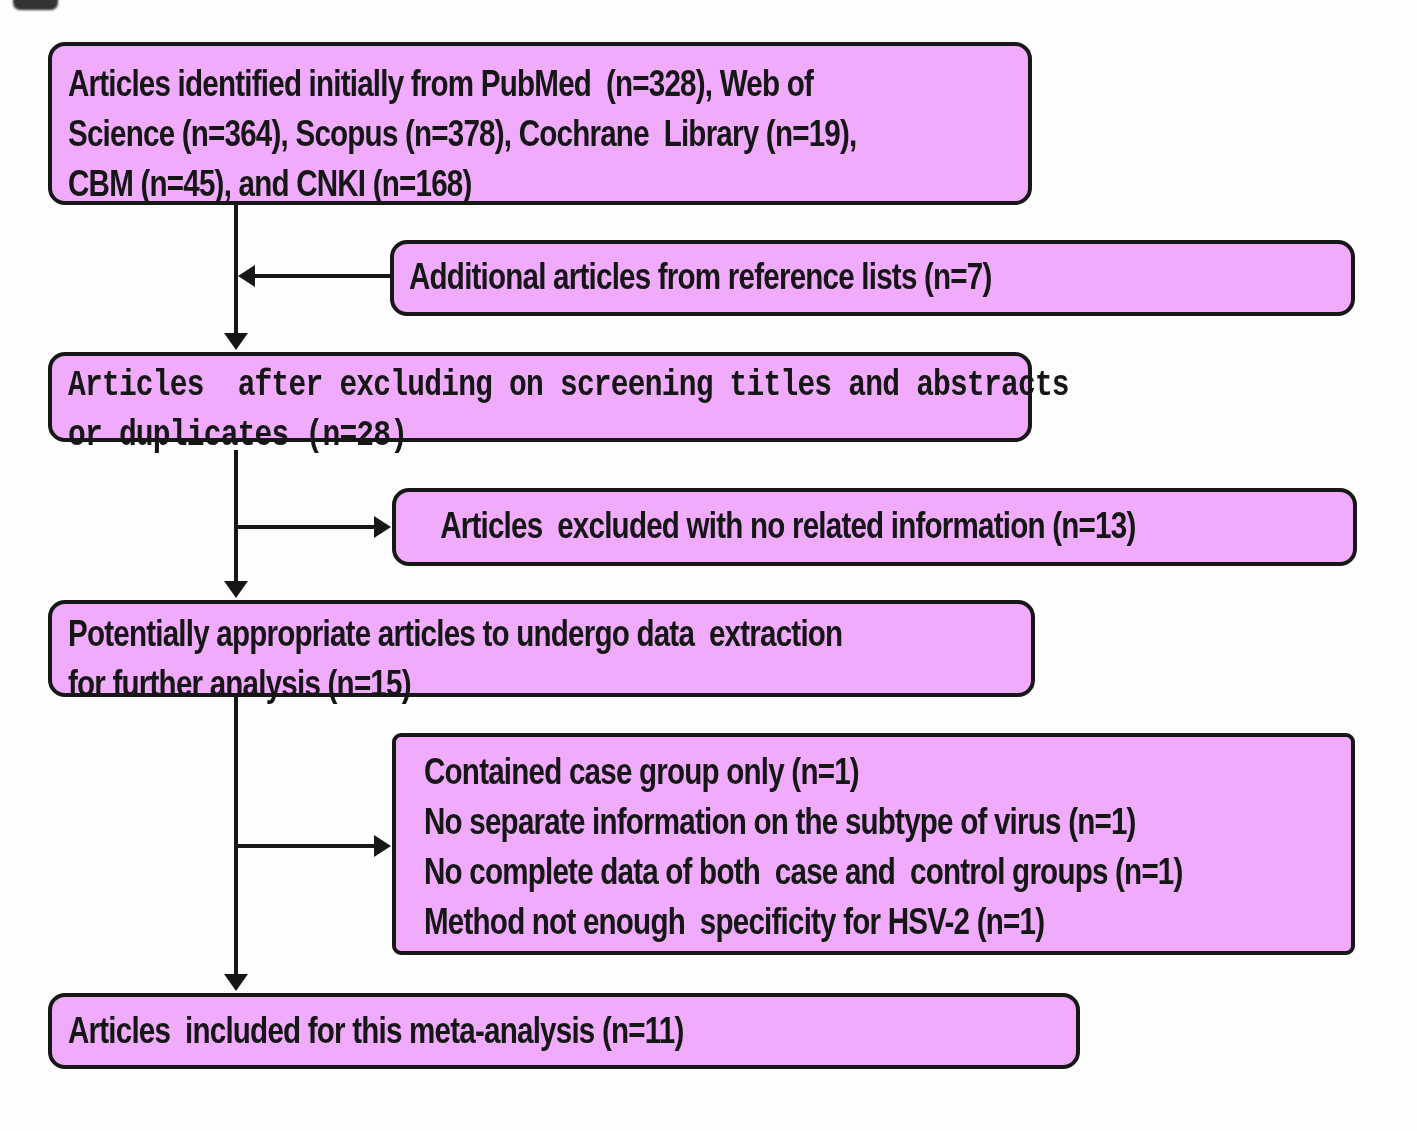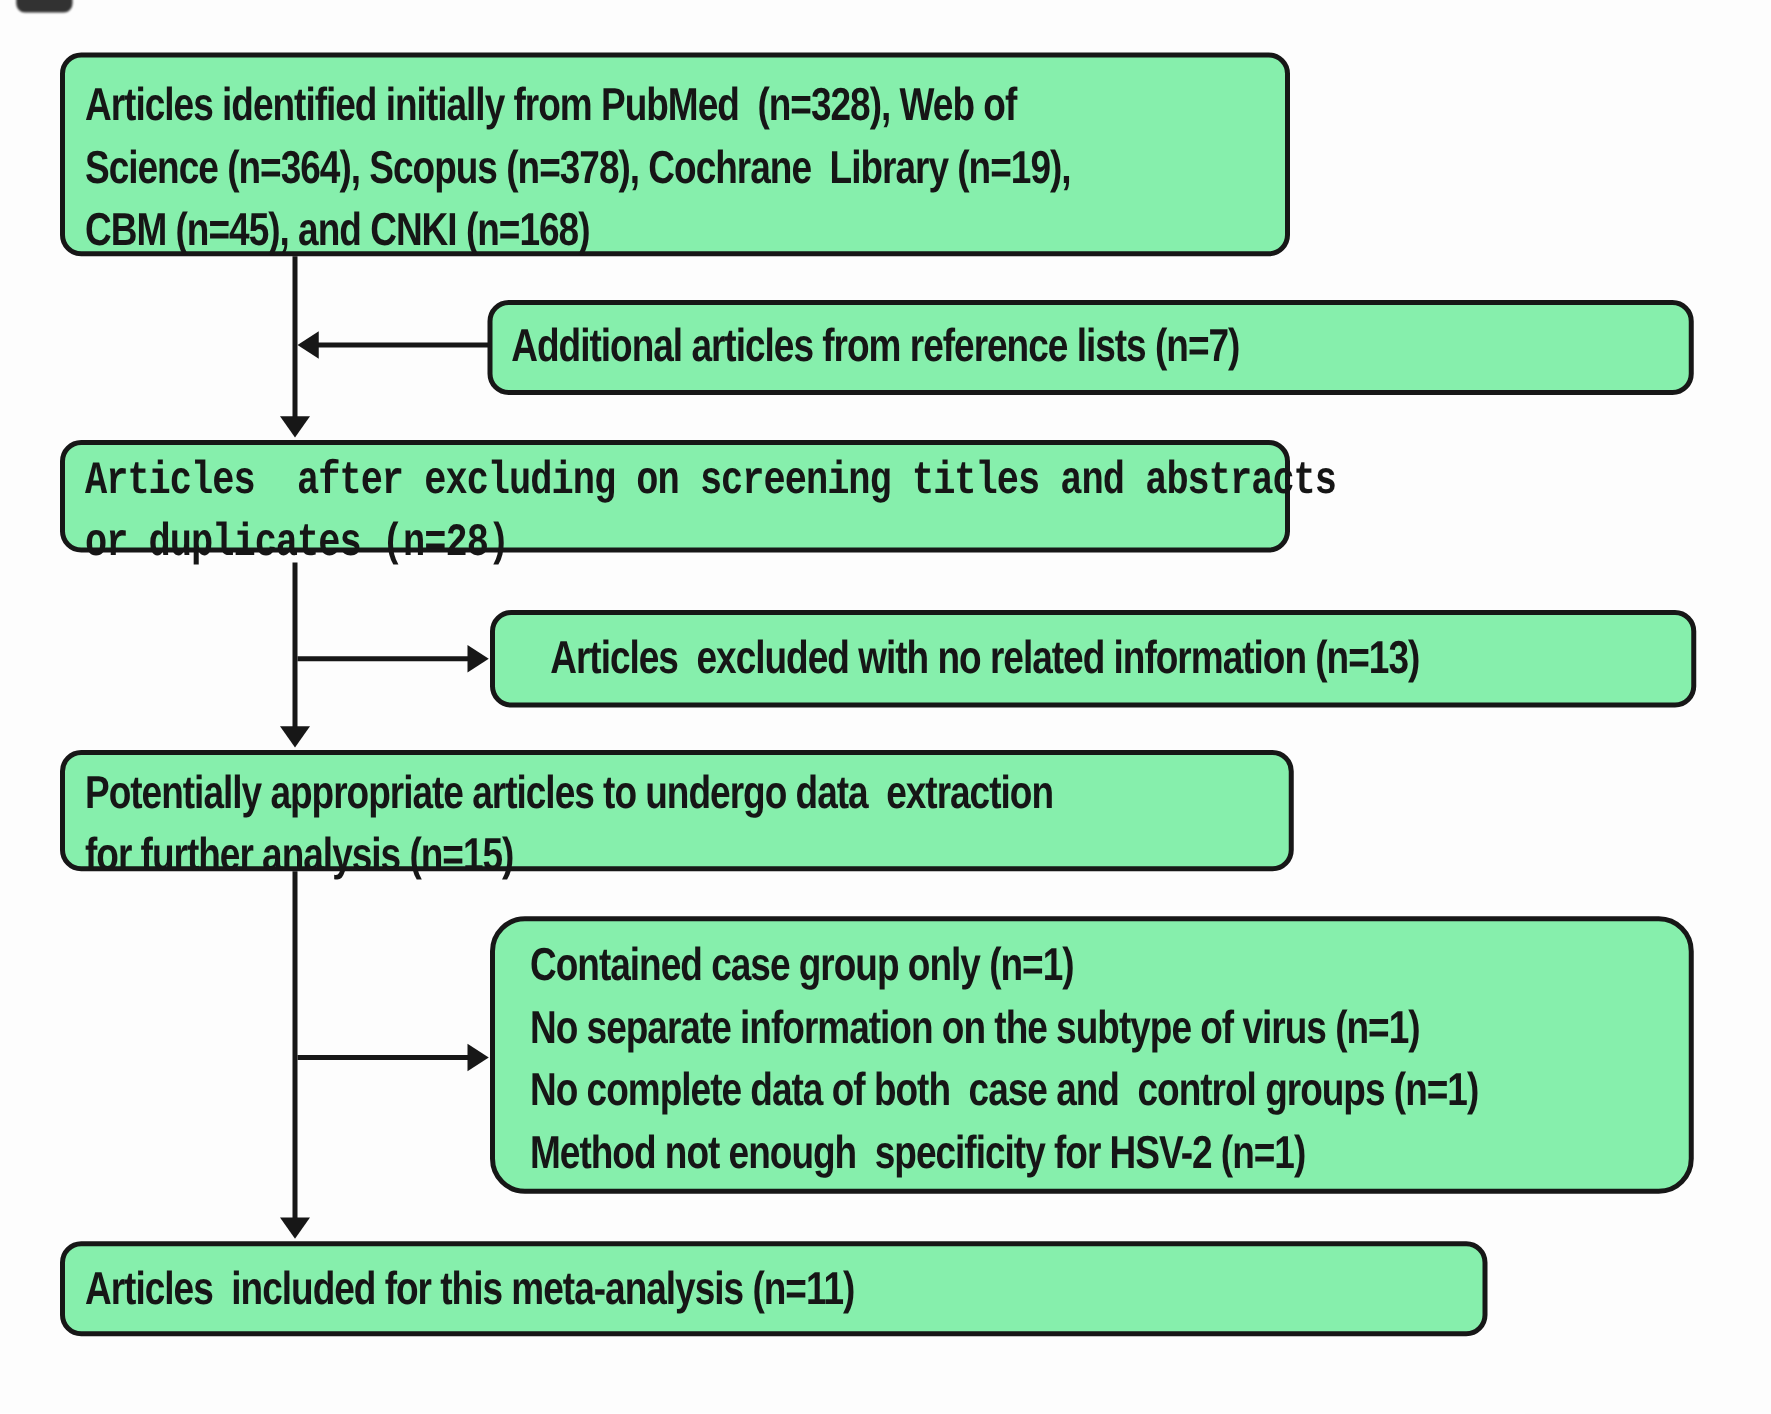--- a/index.html
+++ b/index.html
@@ -13,43 +13,43 @@
     width: 1417px; height: 1131px;
     background: #fdfdfd;
     overflow: hidden;
     color: #161616;
   }
   .box {
     position: absolute;
     box-sizing: border-box;
     border: 4px solid #171717;
     border-radius: 17px;
-    background: #86efac;
+    background: #f0abfc;
   }
   .txt {
     transform: scaleX(0.80);
     transform-origin: 0 0;
   }
   .line {
     white-space: pre;
     font-size: 37px;
     font-weight: 700;
     letter-spacing: -1px;
     line-height: 50px;
     color: #161616;
   }
   
   .b1 { left: 48px;  top: 42px;  width: 984px; height: 163px; padding: 13px 0 0 16px; }
   .b3 { left: 48px;  top: 352px; width: 984px; height: 90px;  padding: 4px 0 12px 16px; font-family: Liberation Mono, monospace; }
   .b5 { left: 48px;  top: 600px; width: 987px; height: 97px;  padding: 5px 15px 0 16px; }
-  .b7 { left: 48px;  top: 993px; width: 1142px; height: 76px;  padding: 9px 0 0 16px; }
+  .b7 { left: 48px;  top: 993px; width: 1032px; height: 76px;  padding: 9px 0 0 16px; }
   
   .b2 { left: 390px; top: 240px; width: 965px; height: 76px;  padding: 8px 0 13px 15px; }
   .b4 { left: 392px; top: 488px; width: 965px; height: 78px;  padding: 9px 0 0 15px; text-align: center; }
-  .b6 { left: 392px; top: 733px; width: 963px; height: 222px; padding: 10px 0 0 28px; border-radius: 28px; }
+  .b6 { left: 392px; top: 733px; width: 963px; height: 222px; padding: 10px 0 0 28px; border-radius: 9px; }
   
   .vline { position: absolute; left: 234px; width: 4px; background: #171717; }
   .v-a { top: 205px; height: 130px; }
   .v-b { top: 450px; height: 133px; }
   .v-c { top: 697px; height: 279px; }
   .hline { position: absolute; height: 4px; background: #171717; }
   .h-1 { left: 254px; top: 274px; width: 138px; }
   .h-2 { left: 238px; top: 525px; width: 137px; }
   .h-3 { left: 238px; top: 844px; width: 137px; }
   

